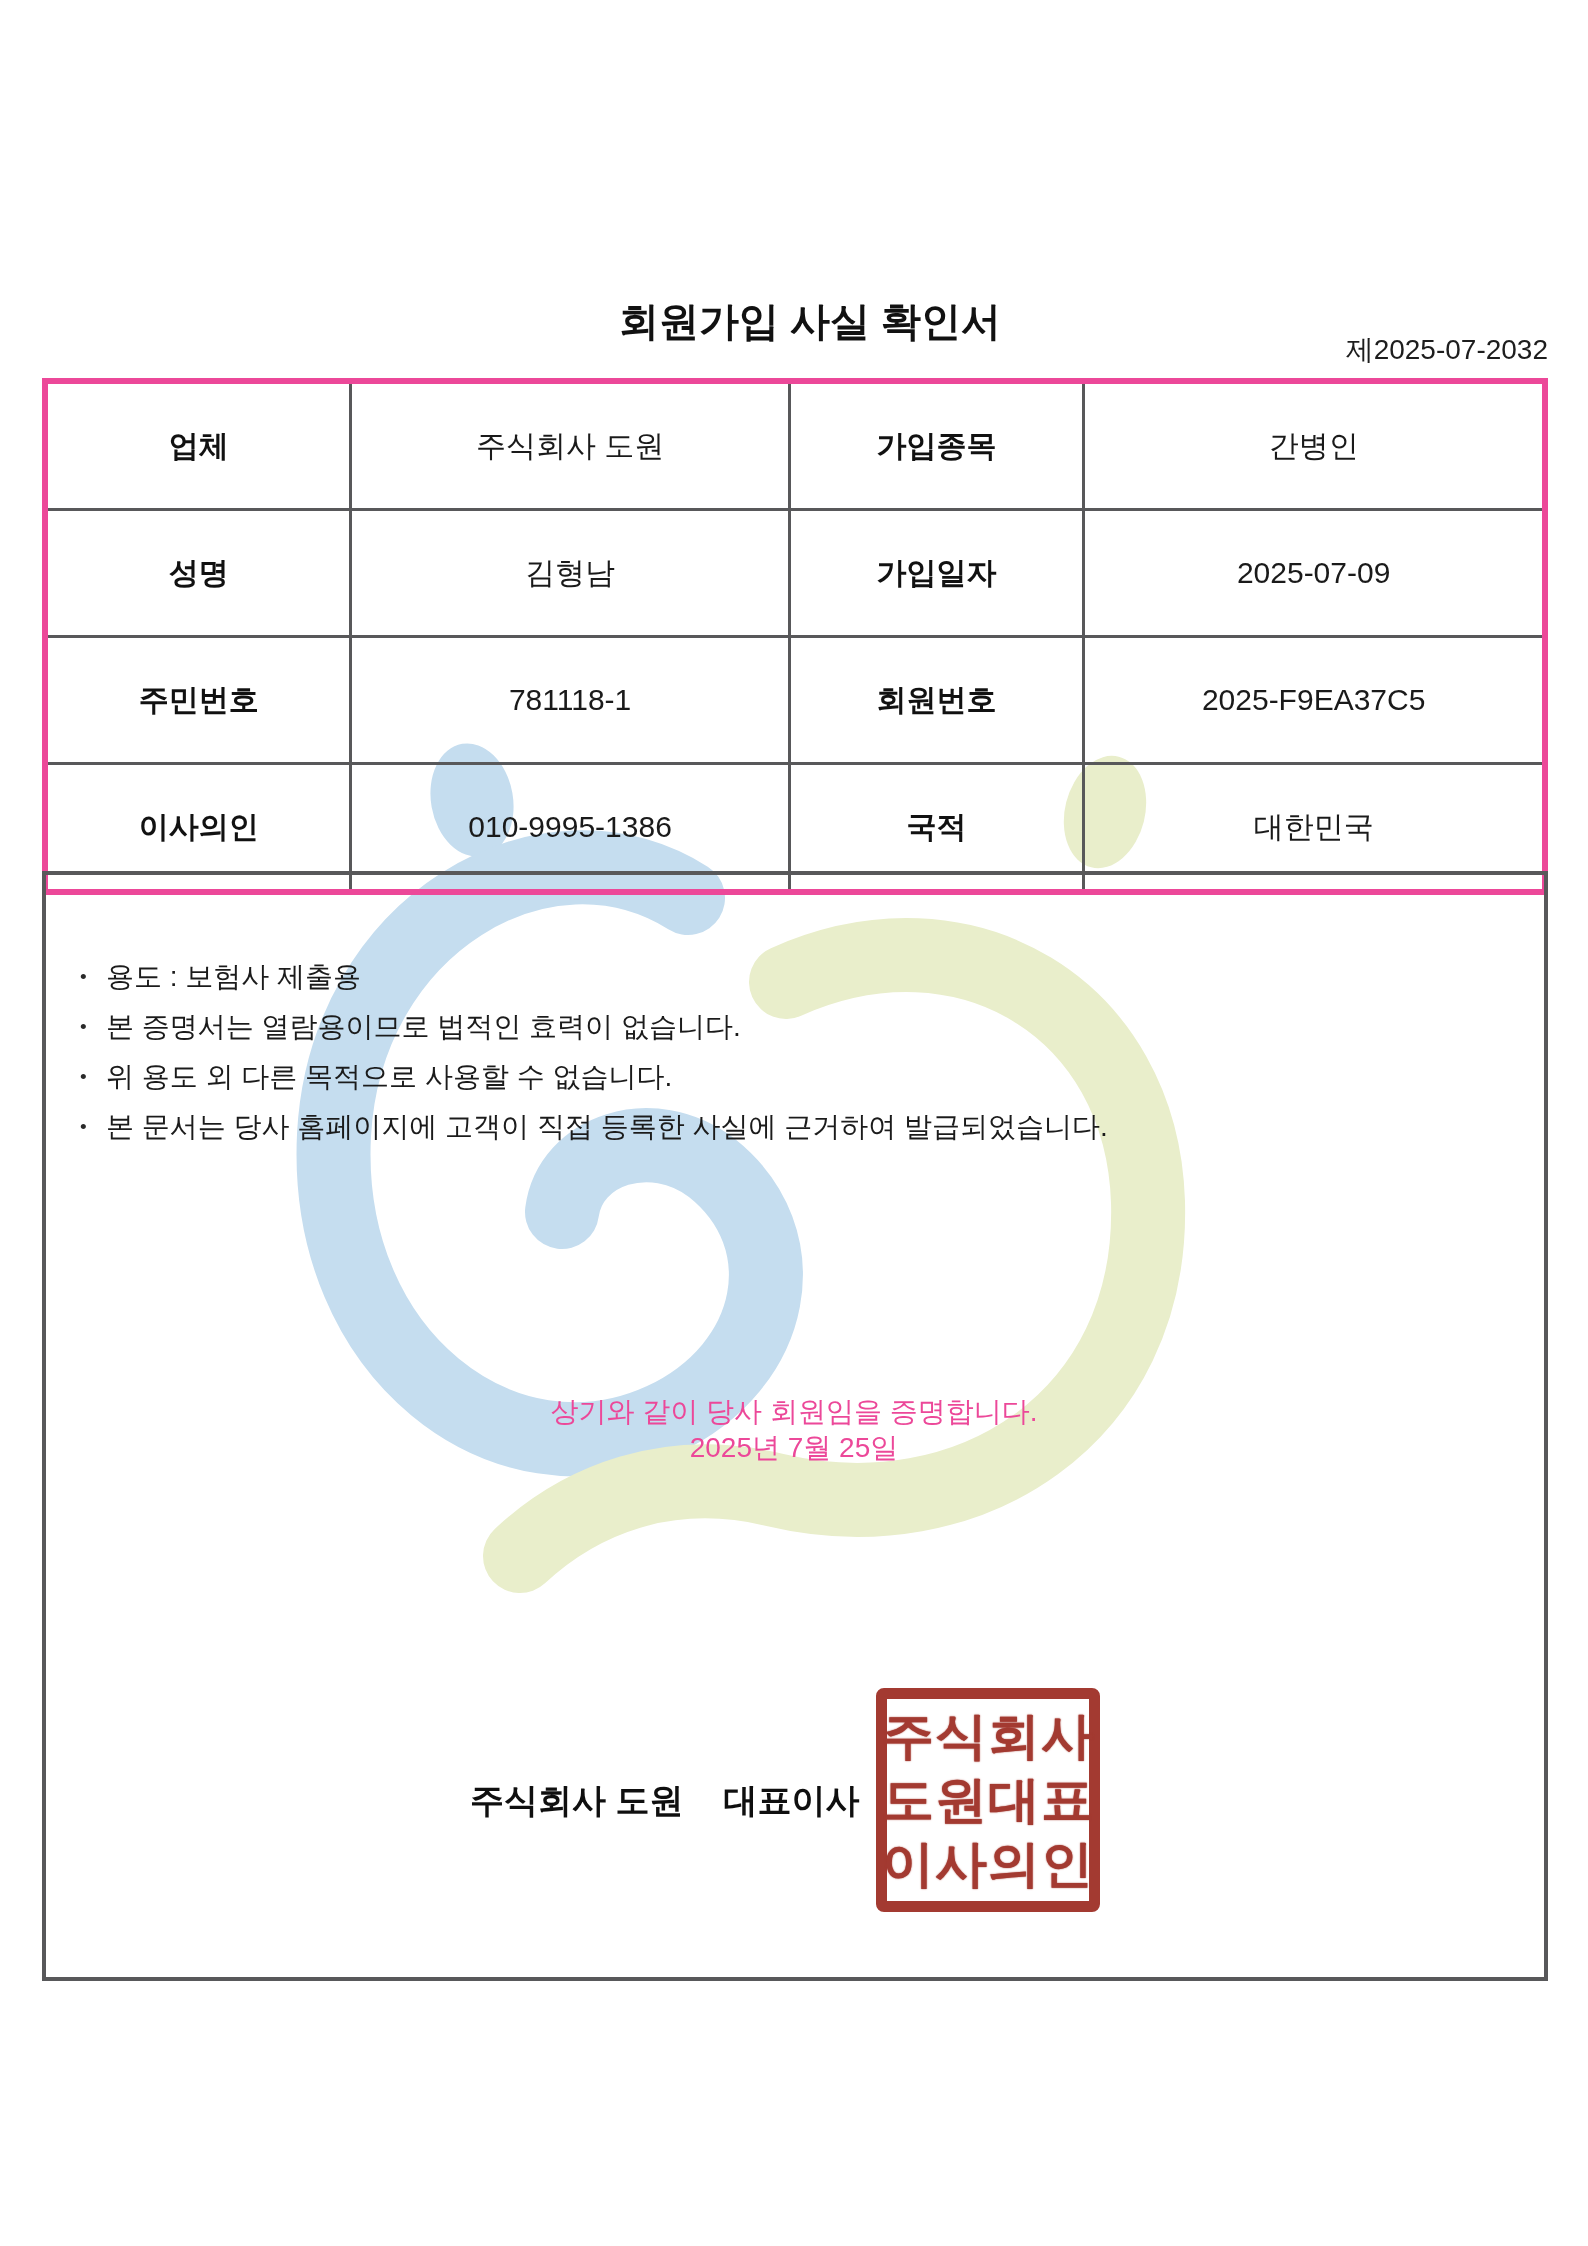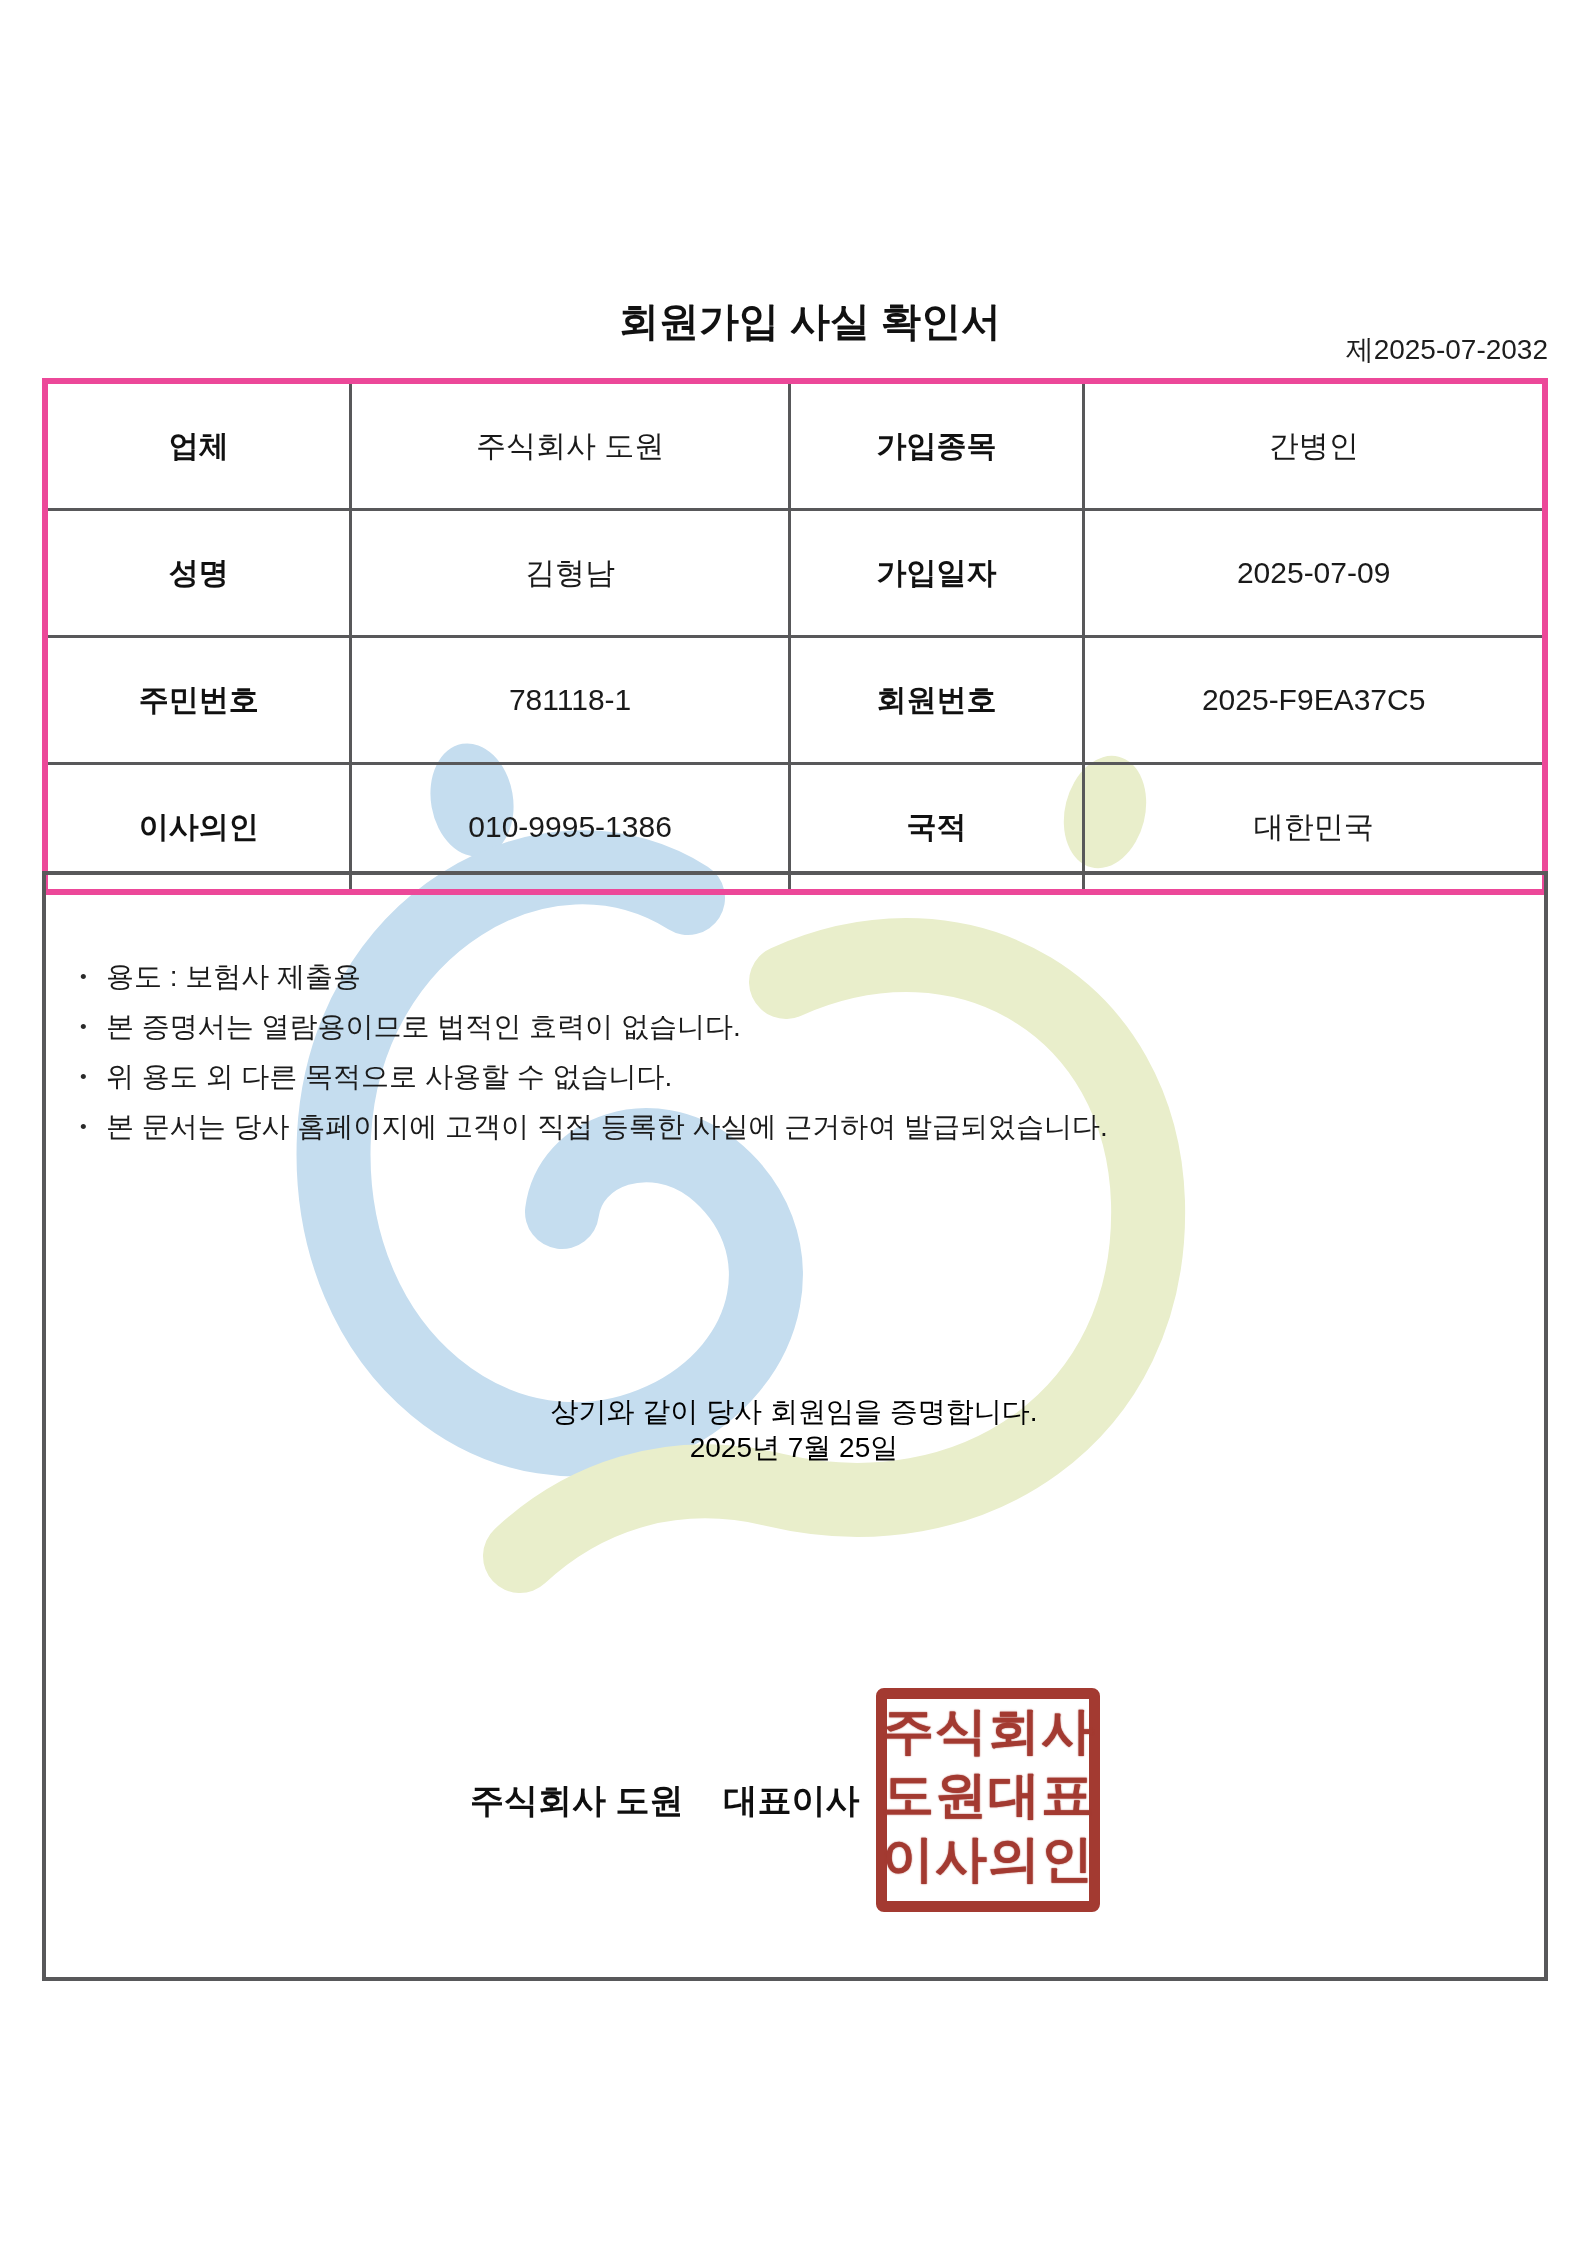--- a/index.html
+++ b/index.html
@@ -62,35 +62,35 @@
     white-space:nowrap;
   }
   .notes li::before{
     content:"\2022";
     position:absolute;left:2px;top:0;
     font-size:19px;line-height:50px;color:#2a2a2a;
   }
 
   .statement{
     position:absolute;left:0;top:1394px;width:100%;
-    text-align:center;font-size:28px;line-height:36px;color:#000000;
+    text-align:center;font-size:28px;line-height:36px;color:#ec4899;
   }
 
   .signature{
     position:absolute;left:470px;top:1778px;
     display:flex;gap:40px;align-items:baseline;
     font-size:34px;font-weight:bold;color:#0f0f0f;
     white-space:nowrap;
   }
 
   .seal{
     position:absolute;left:876px;top:1688px;
     width:224px;height:224px;box-sizing:border-box;
     border:11px solid #a33a31;border-radius:8px;
-    display:flex;flex-direction:column;align-items:center;
+    display:flex;flex-direction:column;justify-content:center;align-items:center;
     color:#a33a31;
     background:rgba(255,255,255,0.0);
   }
   .seal .seal-line{
     font-size:50px;line-height:64px;font-weight:bold;
     letter-spacing:1px;
     text-shadow:0 0 1.5px #a33a31;
     transform:scaleX(1.04);
     white-space:nowrap;
   }

